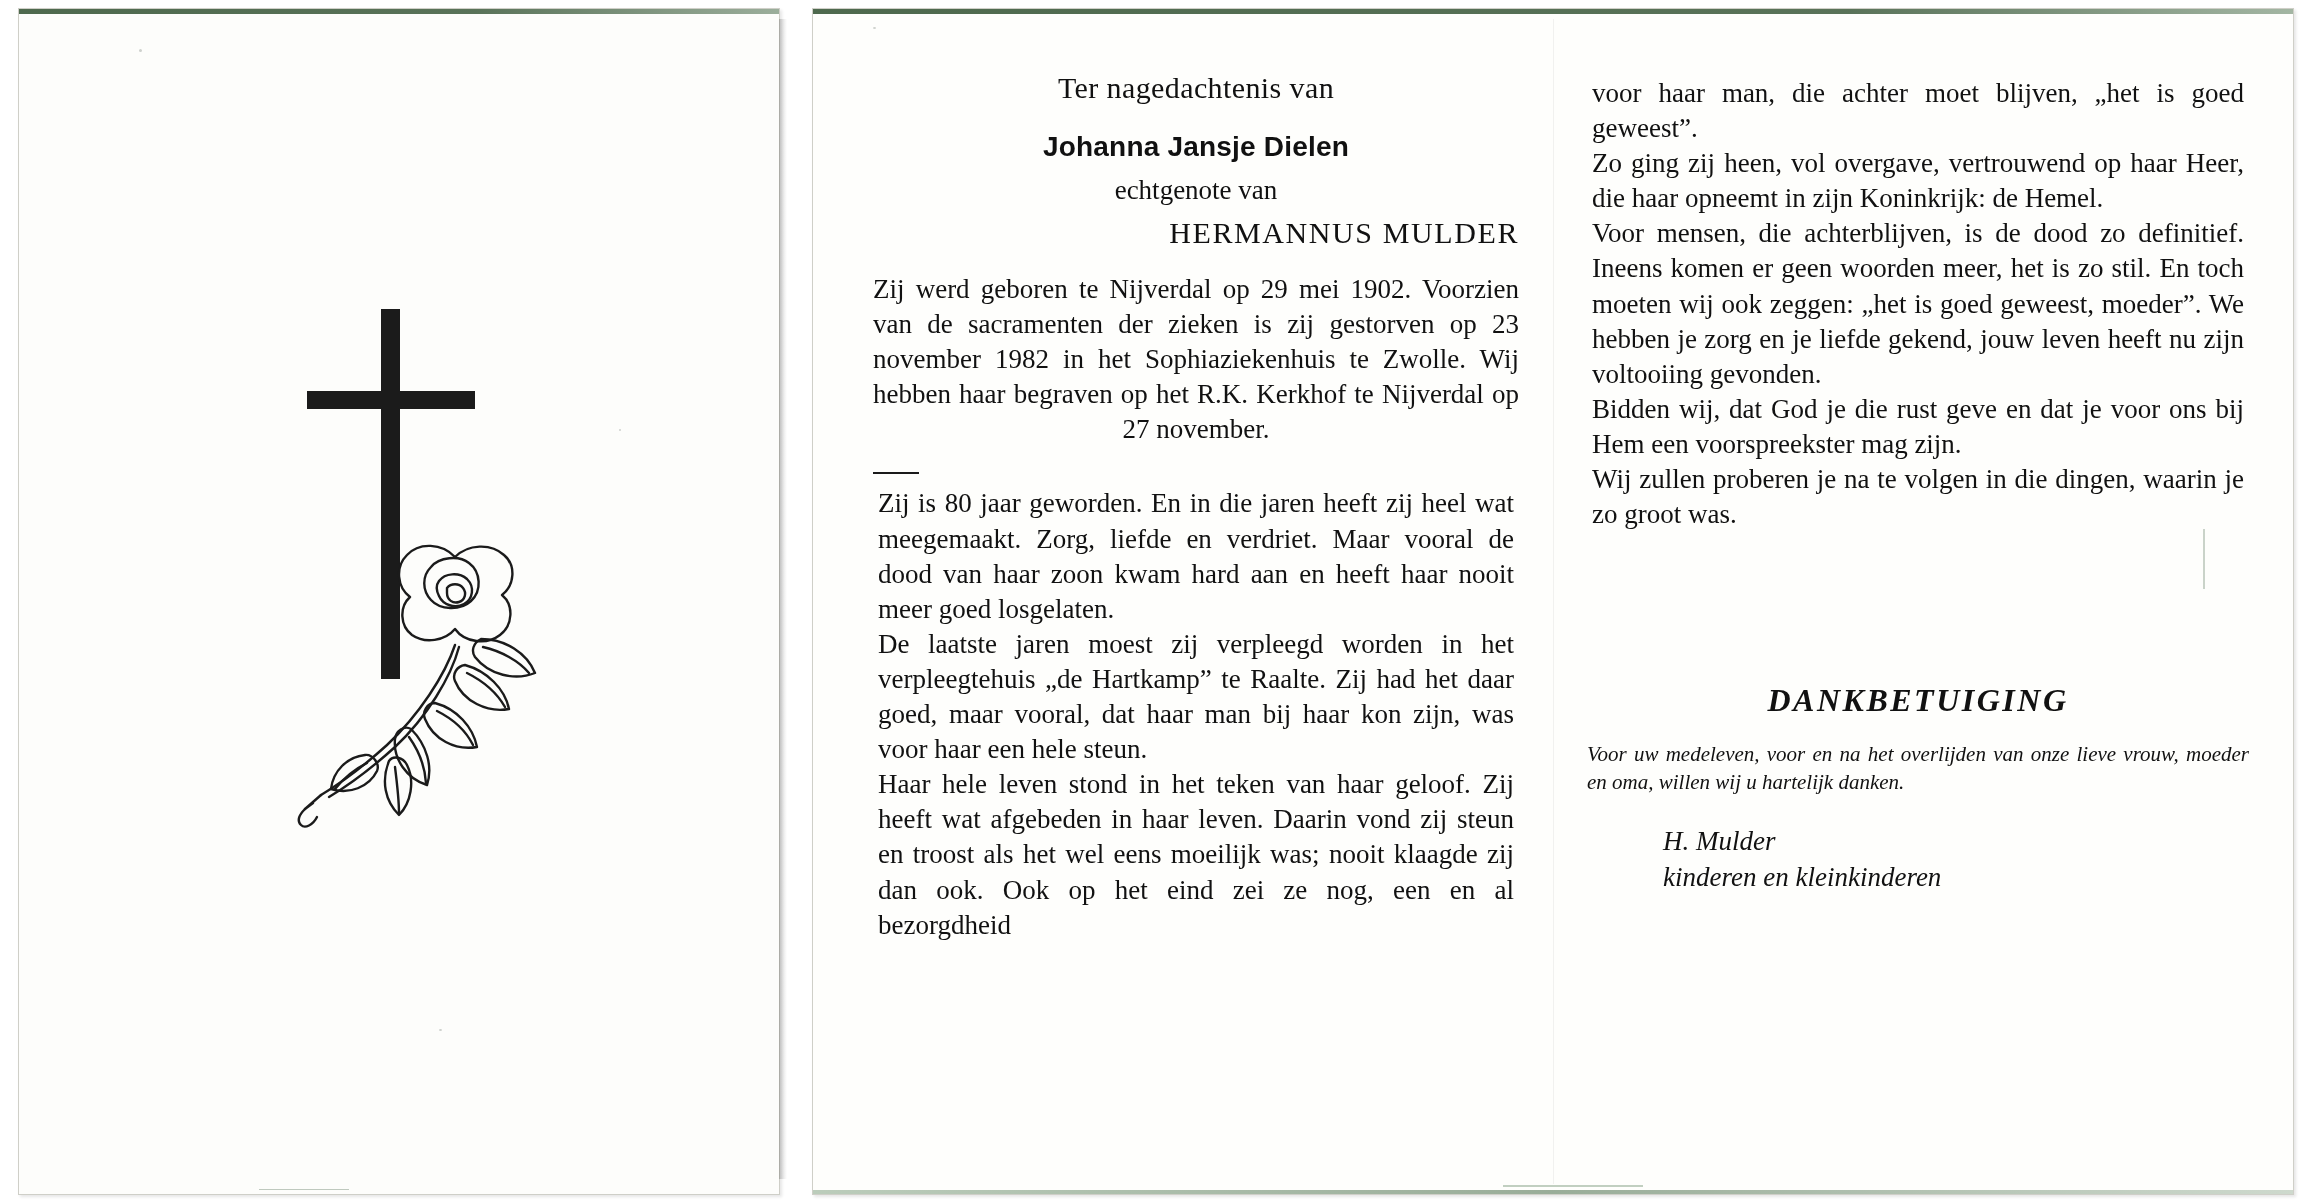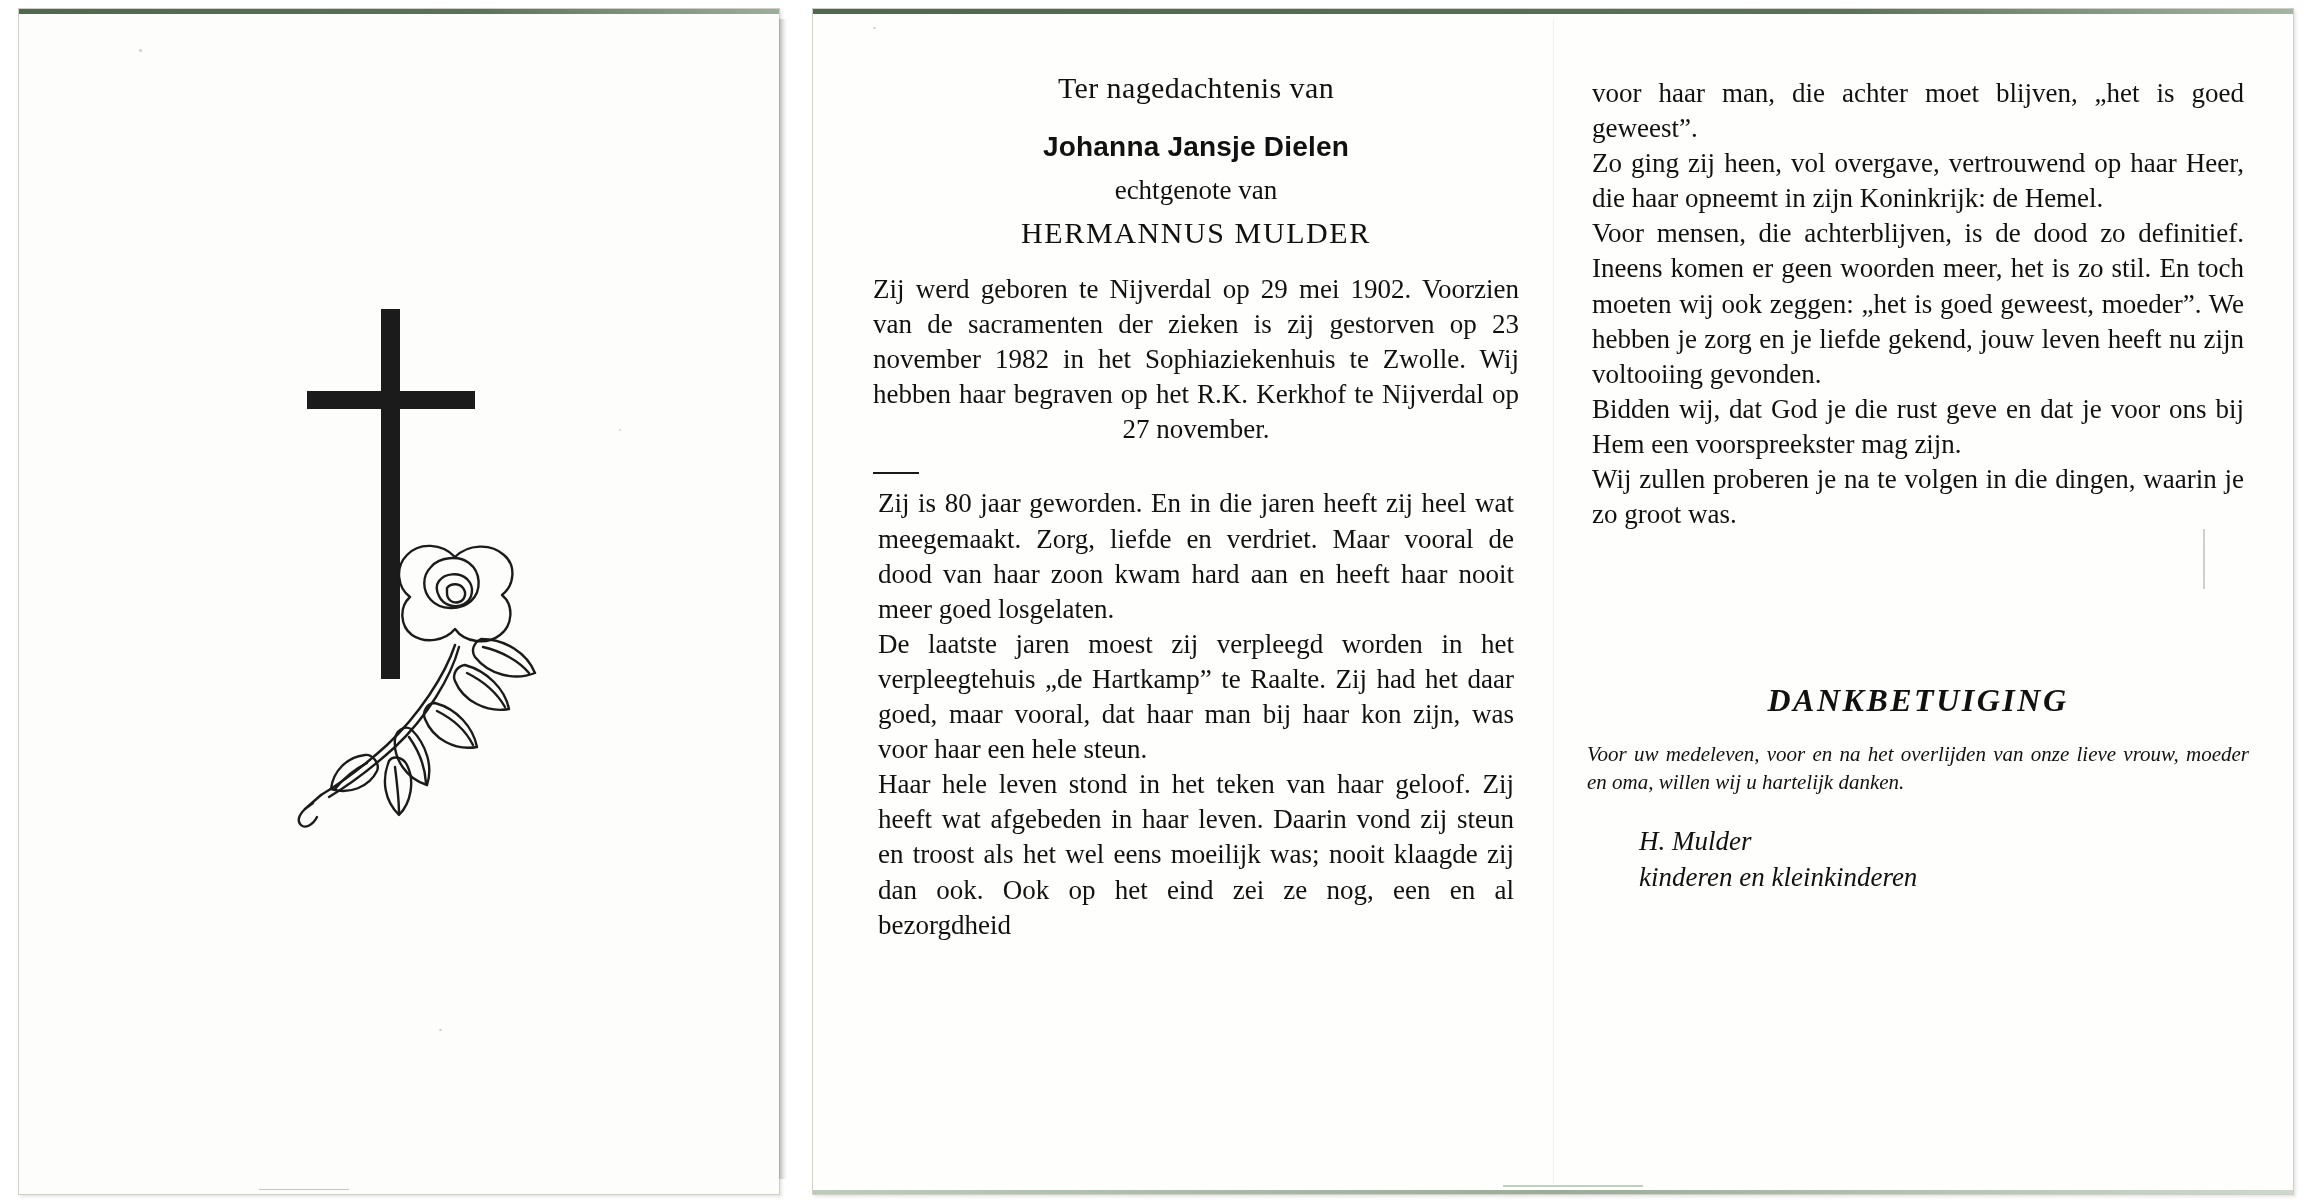--- a/index.html
+++ b/index.html
@@ -114,21 +114,21 @@
     font-size: 28px;
     letter-spacing: 0.2px;
     margin: 0 0 12px 0;
   }
   .spouse-line {
     text-align: center;
     font-size: 27px;
     margin: 0 0 10px 0;
   }
   .spouse-name {
-    text-align: center;
+    text-align: right;
     font-size: 30px;
     letter-spacing: 1.6px;
     margin: 0 0 22px 0;
   }
 
   .para {
     font-size: 27px;
     line-height: 1.30;
     text-align: justify;
     text-align-last: center;
@@ -162,21 +162,21 @@
     font-size: 21px;
     line-height: 1.32;
     text-align: justify;
     text-align-last: left;
     margin: 0 0 26px 0;
   }
   .signature {
     font-style: italic;
     font-size: 27px;
     line-height: 1.34;
-    margin-left: 52px;
+    margin-left: 76px;
   }
 
   
   .speckle {
     position: absolute;
     background: rgba(120,130,120,0.35);
     border-radius: 50%;
   }
   .fold {
     position: absolute;

